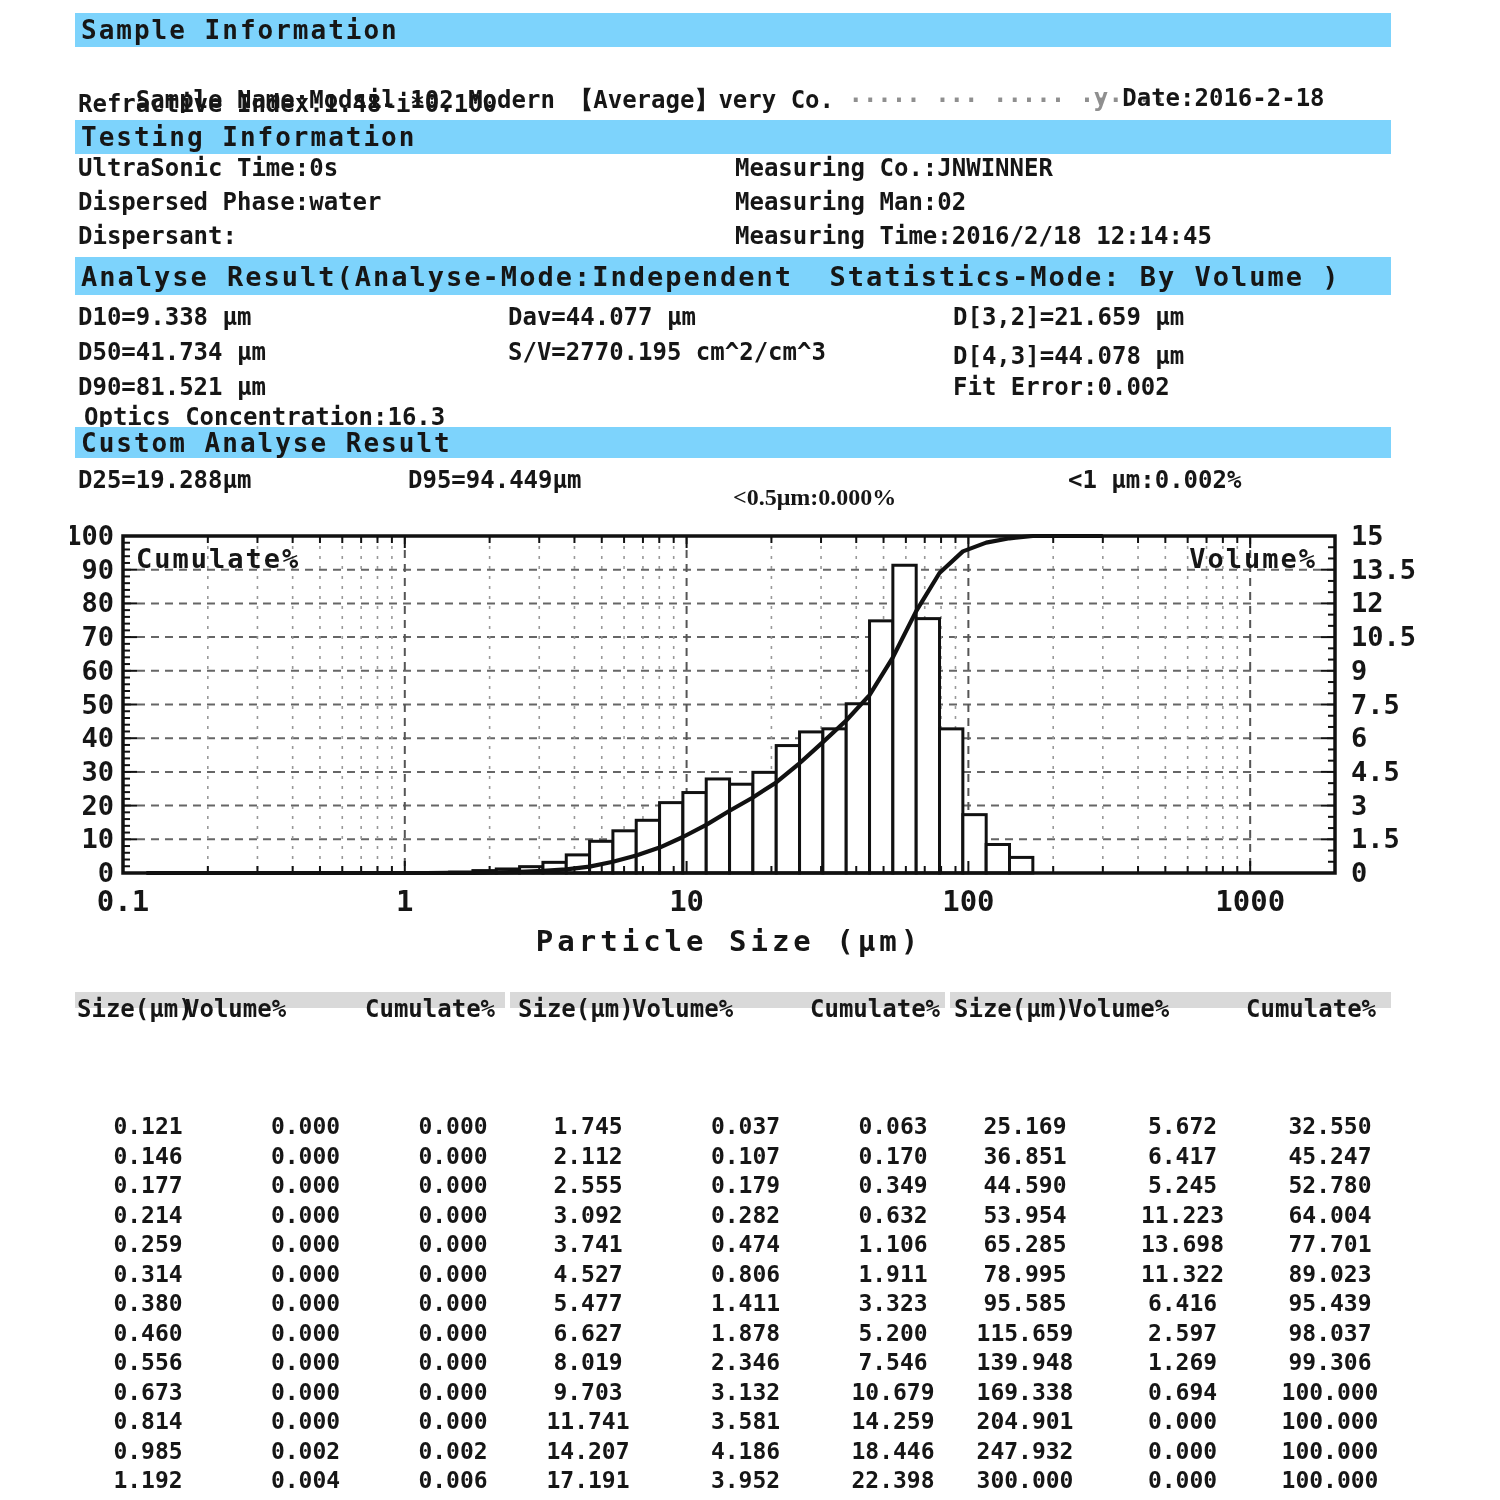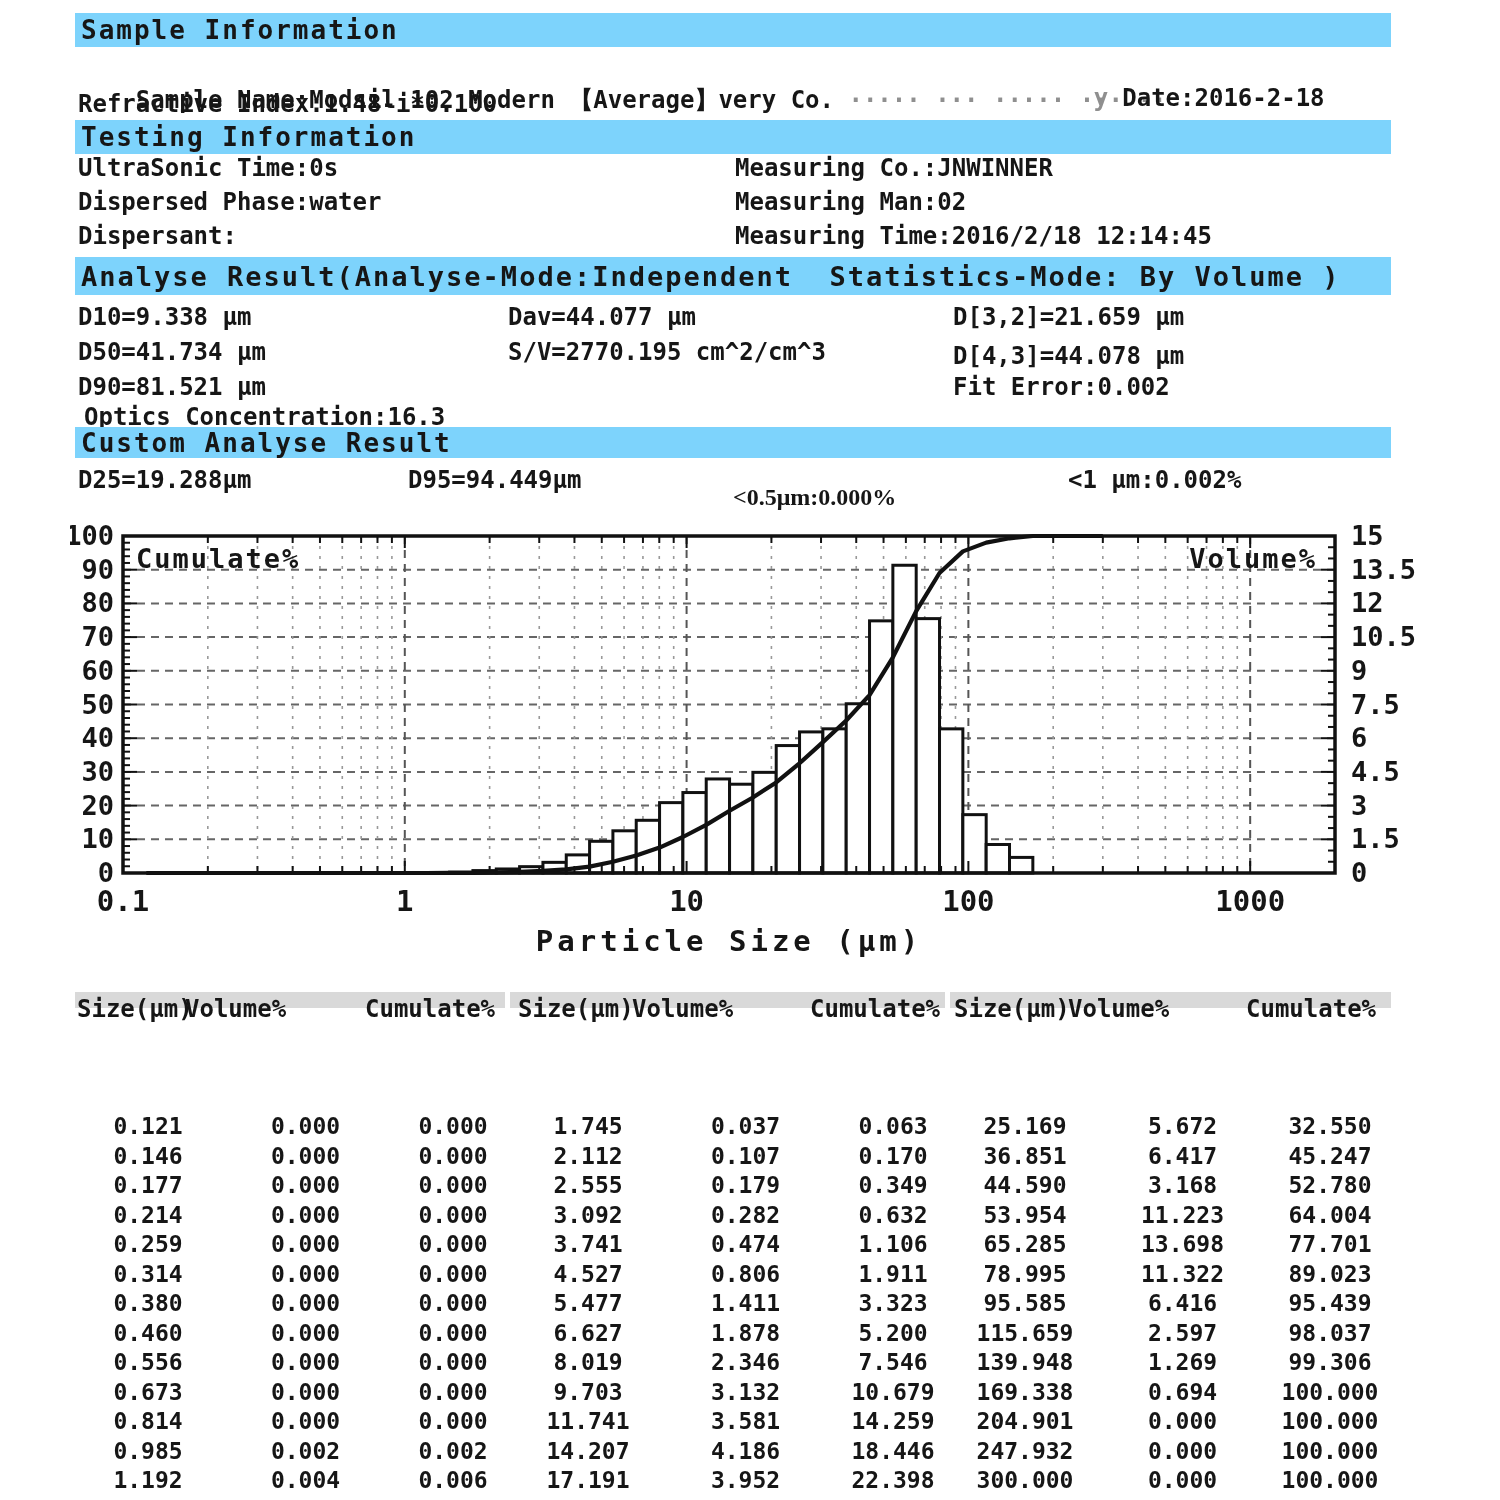--- a/index.html
+++ b/index.html
@@ -509,21 +509,21 @@
         <span class="tcell">5.672</span>
         <span class="tcell">32.550</span>
       </div>
       <div class="trow">
         <span class="tcell">36.851</span>
         <span class="tcell">6.417</span>
         <span class="tcell">45.247</span>
       </div>
       <div class="trow">
         <span class="tcell">44.590</span>
-        <span class="tcell">3.168</span>
+        <span class="tcell">5.245</span>
         <span class="tcell">52.780</span>
       </div>
       <div class="trow">
         <span class="tcell">53.954</span>
         <span class="tcell">11.223</span>
         <span class="tcell">64.004</span>
       </div>
       <div class="trow">
         <span class="tcell">65.285</span>
         <span class="tcell">13.698</span>

